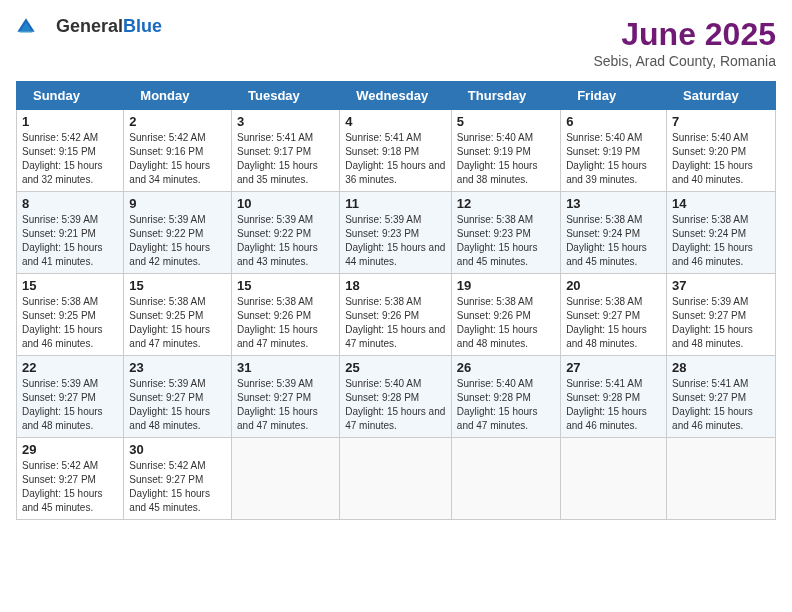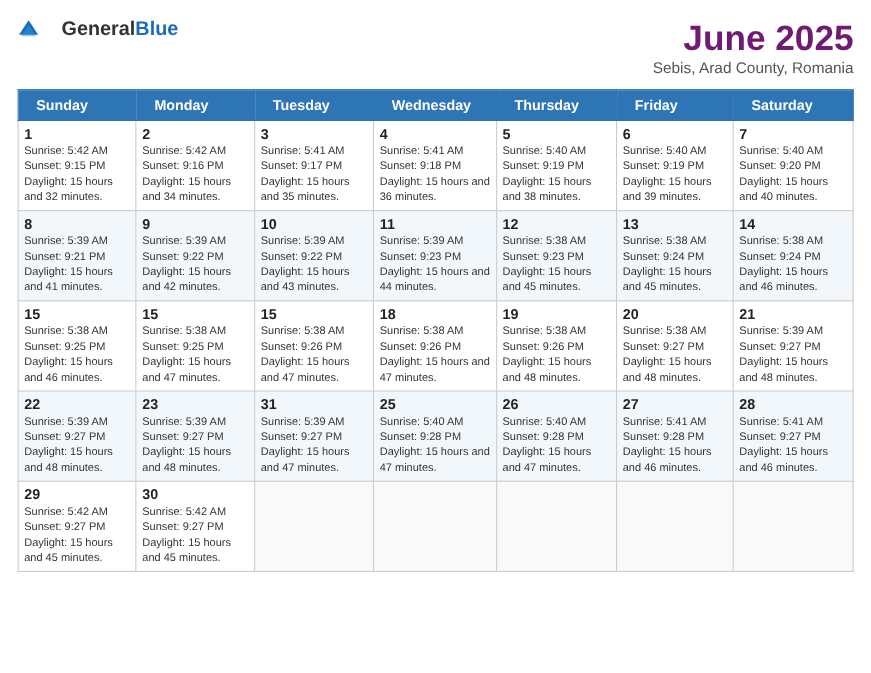--- a/index.html
+++ b/index.html
@@ -279,21 +279,21 @@
         </td>
         <td>
           <span class="day-number">20</span>
           <div class="day-info">
             Sunrise: 5:38 AM<br>
             Sunset: 9:27 PM<br>
             Daylight: 15 hours and 48 minutes.
           </div>
         </td>
         <td>
-          <span class="day-number">21</span>
+          <span class="day-number">37</span>
           <div class="day-info">
             Sunrise: 5:39 AM<br>
             Sunset: 9:27 PM<br>
             Daylight: 15 hours and 48 minutes.
           </div>
         </td>
       </tr>
       <tr>
         <td>
           <span class="day-number">22</span>

